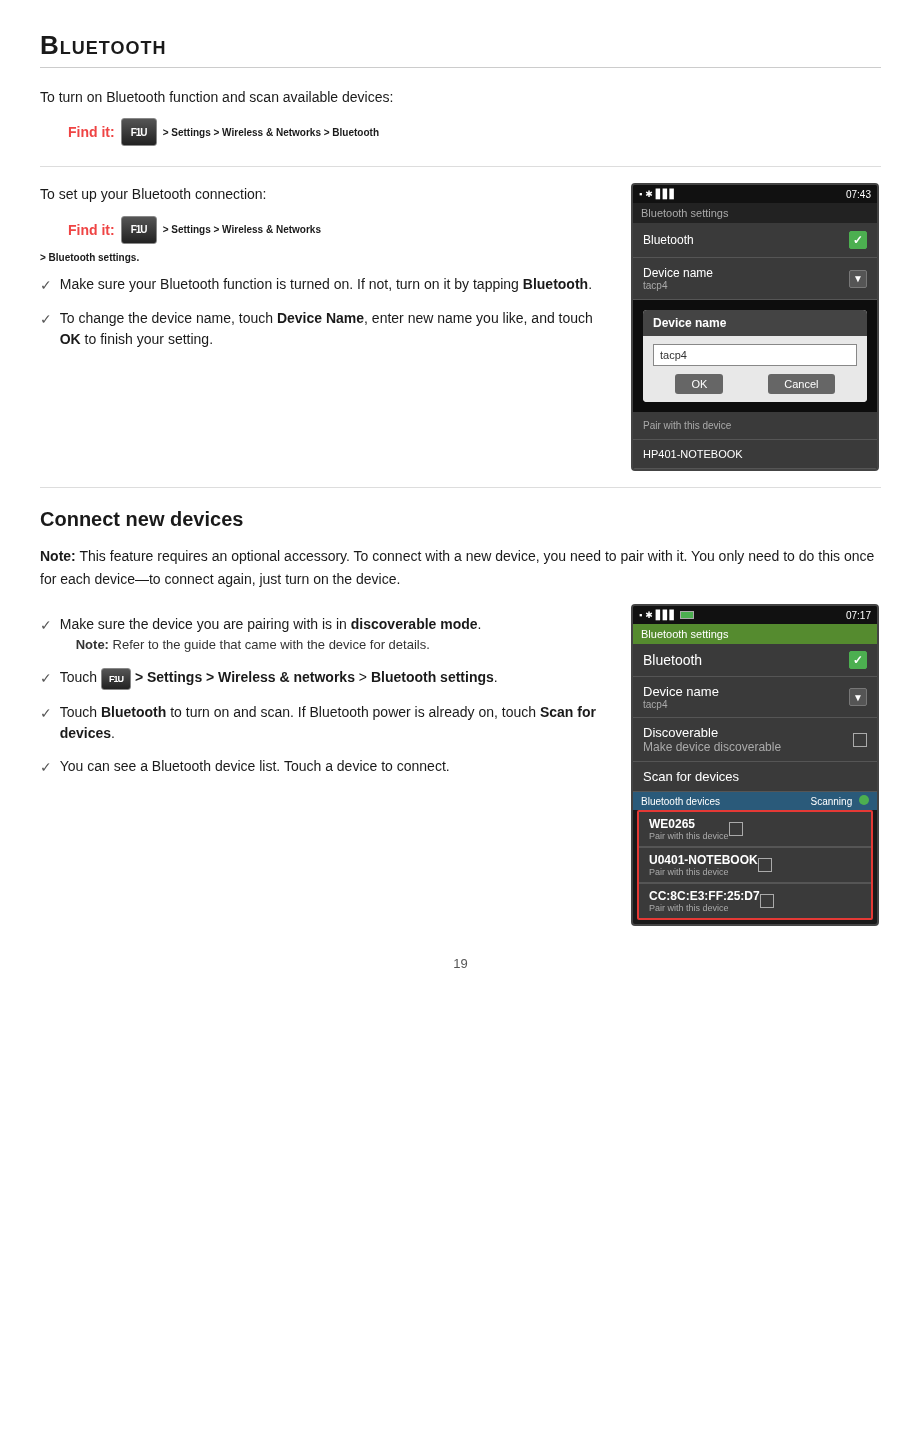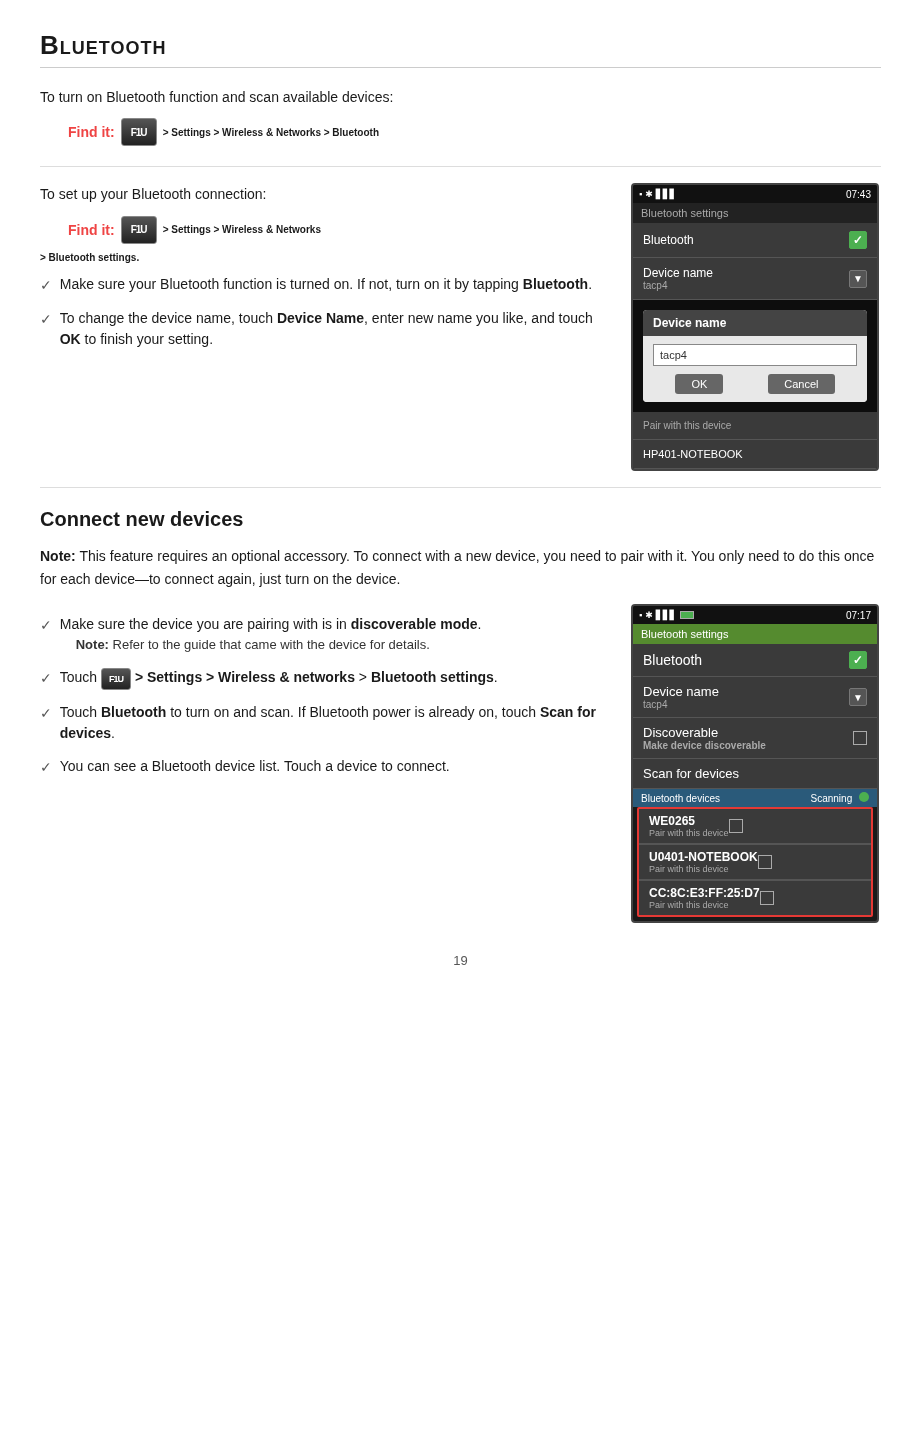--- a/index.html
+++ b/index.html
@@ -510,21 +510,21 @@
         <div>
           <div style="font-size:13px;">Device name</div>
           <div style="font-size:10px;color:#aaa;">tacp4</div>
         </div>
         <div class="phone-dropdown">▼</div>
       </div>
 
       <div class="phone-row2">
         <div>
           <div style="font-size:13px;">Discoverable</div>
-          <div style="font-size:10px;color:#aaa;font-weight:bold;">Make device discoverable</div>
+          <div style="font-size:12px;color:#aaa;">Make device discoverable</div>
         </div>
         <div class="small-checkbox"></div>
       </div>
 
       <div class="phone-row2">
         <span style="font-size:13px;">Scan for devices</span>
       </div>
 
       <div class="phone-devices-header">
         <span>Bluetooth devices</span>

